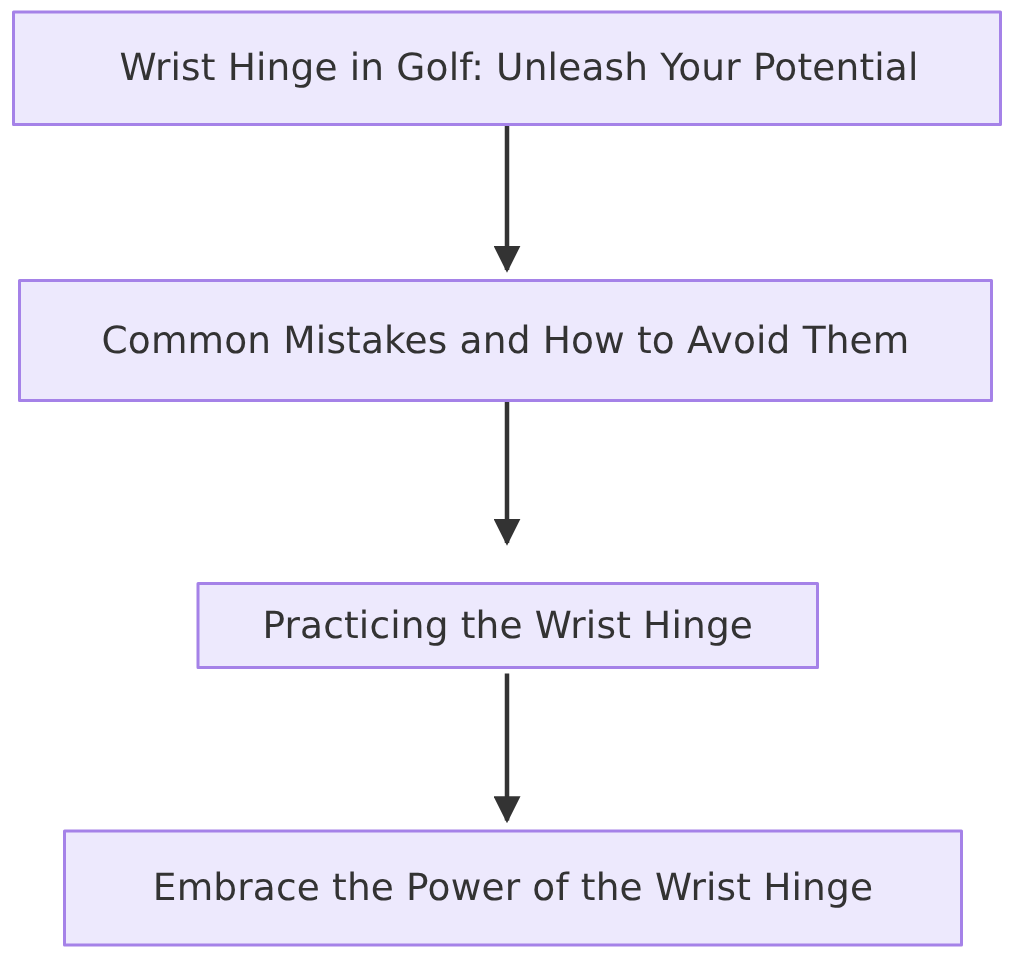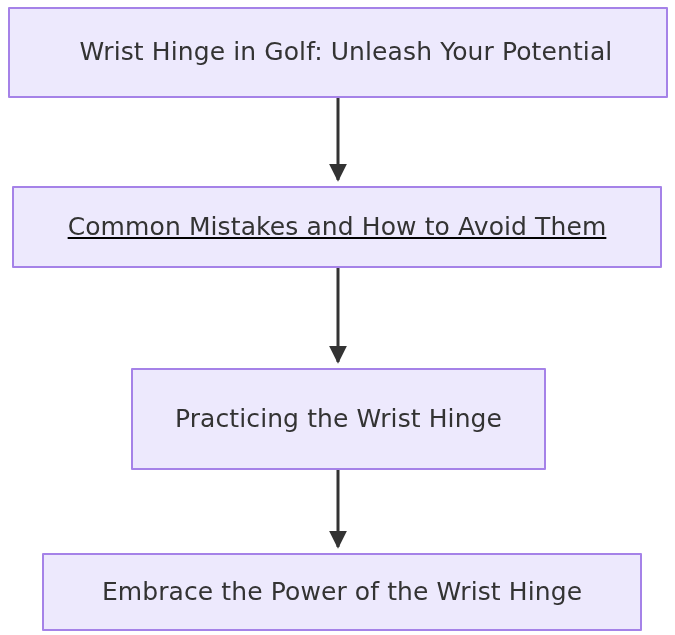--- a/index.html
+++ b/index.html
@@ -33,23 +33,23 @@
   }
   .node-label {
     color: #333333;
     font-size: 25px;
     font-weight: 400;
     line-height: 1.15;
     letter-spacing: 0.1px;
     white-space: nowrap;
     text-align: center;
   }
-  #node-1 { left: 8px;   top: 7px;   width: 660px; height: 91px; padding-left: 16px; }
-  #node-2 { left: 12px;  top: 186px; width: 650px; height: 82px; text-decoration: underline; }
-  #node-3 { left: 131px; top: 368px; width: 415px; height: 102px; }
+  #node-1 { left: 8px;   top: 7px;   width: 660px; height: 77px; padding-left: 16px; }
+  #node-2 { left: 12px;  top: 186px; width: 650px; height: 82px; }
+  #node-3 { left: 131px; top: 388px; width: 415px; height: 58px; }
   #node-4 { left: 42px;  top: 553px; width: 600px; height: 78px; }
 
   .edge-layer {
     position: absolute;
     left: 0;
     top: 0;
     width: 675px;
     height: 635px;
     pointer-events: none;
   }

